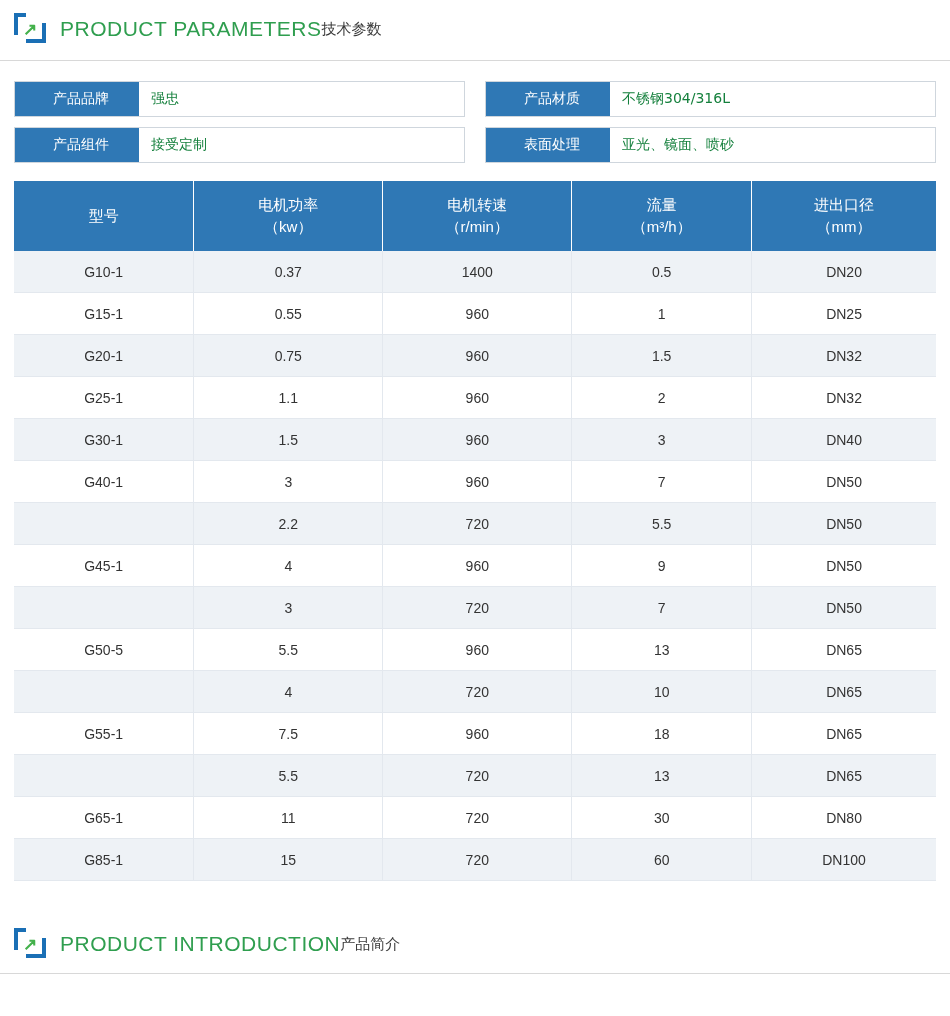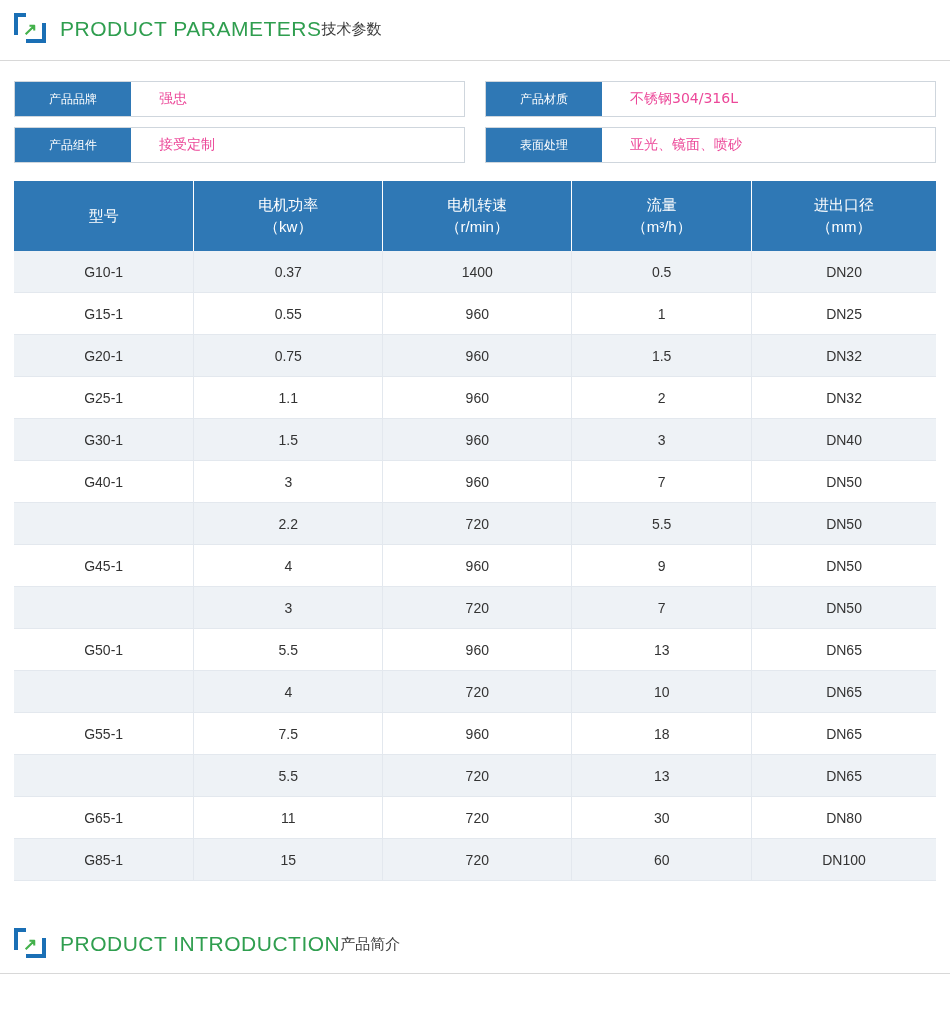--- a/index.html
+++ b/index.html
@@ -105,34 +105,35 @@
     display: flex;
     border: 1px solid #cfd6dd;
     height: 36px;
     box-sizing: border-box;
   }
   .spec-label {
     width: 116px;
     flex: 0 0 116px;
     background: #2f78b5;
     color: #ffffff;
-    font-size: 12px;
+    font-size: 14px;
     display: flex;
     align-items: center;
     justify-content: center;
     font-family: "DejaVu Sans", "Liberation Sans", sans-serif;
+    padding-left: 8px;
   }
   .spec-value {
     flex: 1 1 auto;
     background: #ffffff;
-    color: #ec4899;
+    color: #15803d;
     font-size: 14px;
     display: flex;
     align-items: center;
-    padding-left: 28px;
+    padding-left: 12px;
     font-family: "DejaVu Sans", "Liberation Sans", sans-serif;
   }
 
   
   .table-wrap {
     padding: 18px 14px 0 14px;
   }
   table.params {
     width: 100%;
     border-collapse: collapse;
@@ -310,21 +311,21 @@
           <td>DN50</td>
         </tr>
         <tr>
           <td></td>
           <td>3</td>
           <td>720</td>
           <td>7</td>
           <td>DN50</td>
         </tr>
         <tr>
-          <td>G50-1</td>
+          <td>G50-5</td>
           <td>5.5</td>
           <td>960</td>
           <td>13</td>
           <td>DN65</td>
         </tr>
         <tr>
           <td></td>
           <td>4</td>
           <td>720</td>
           <td>10</td>

